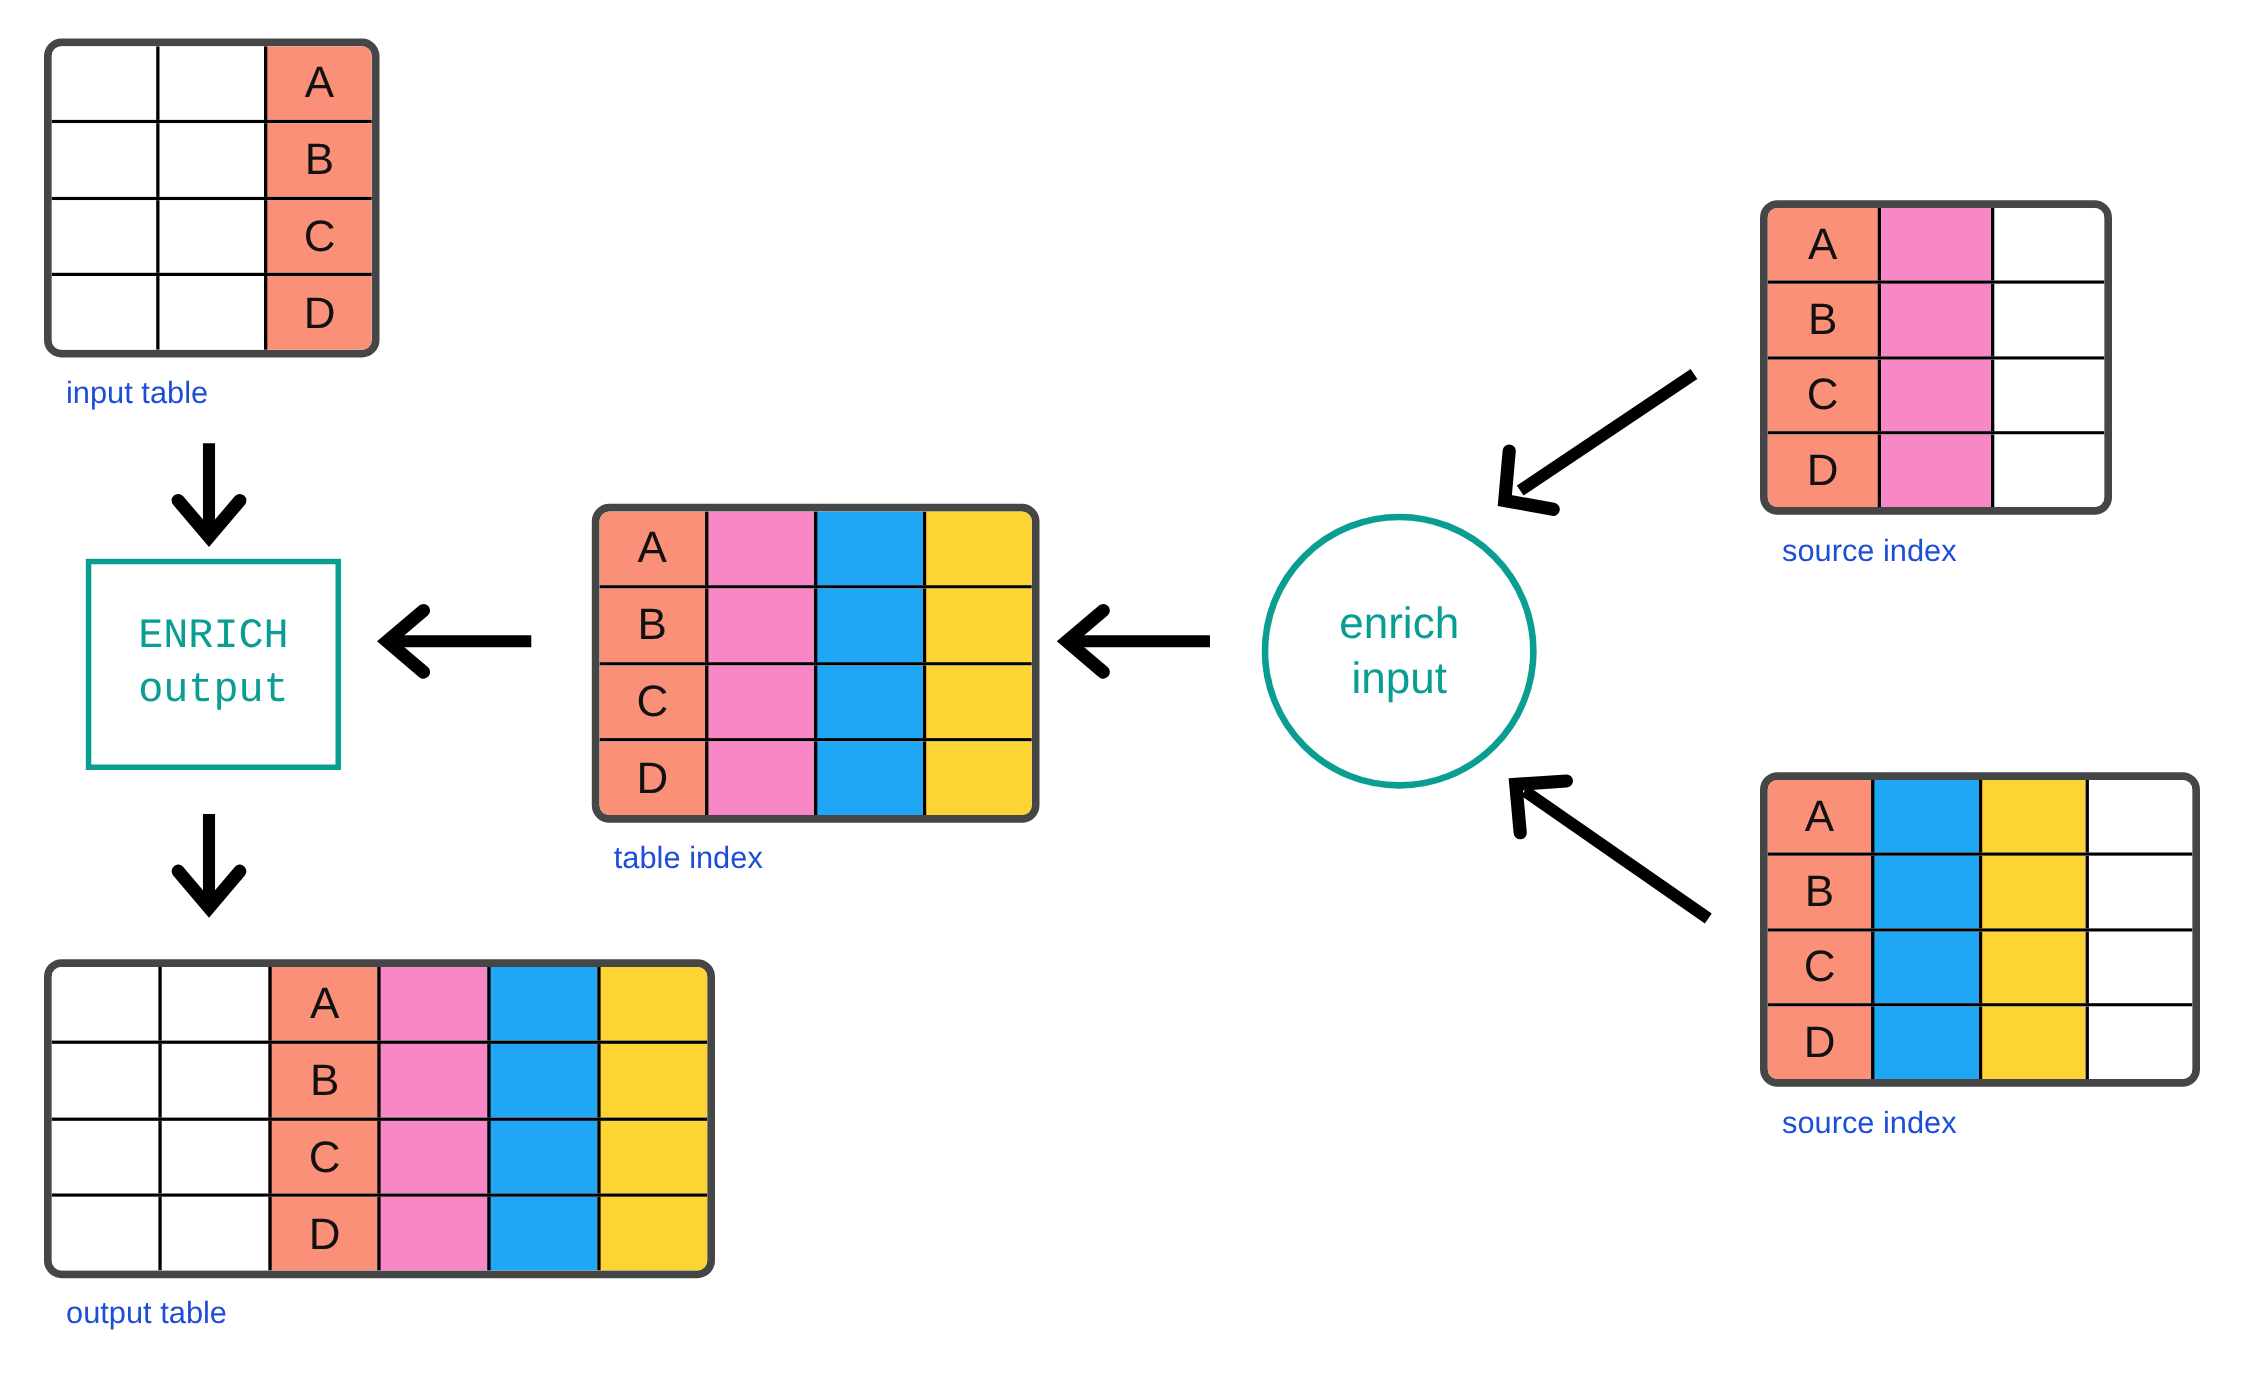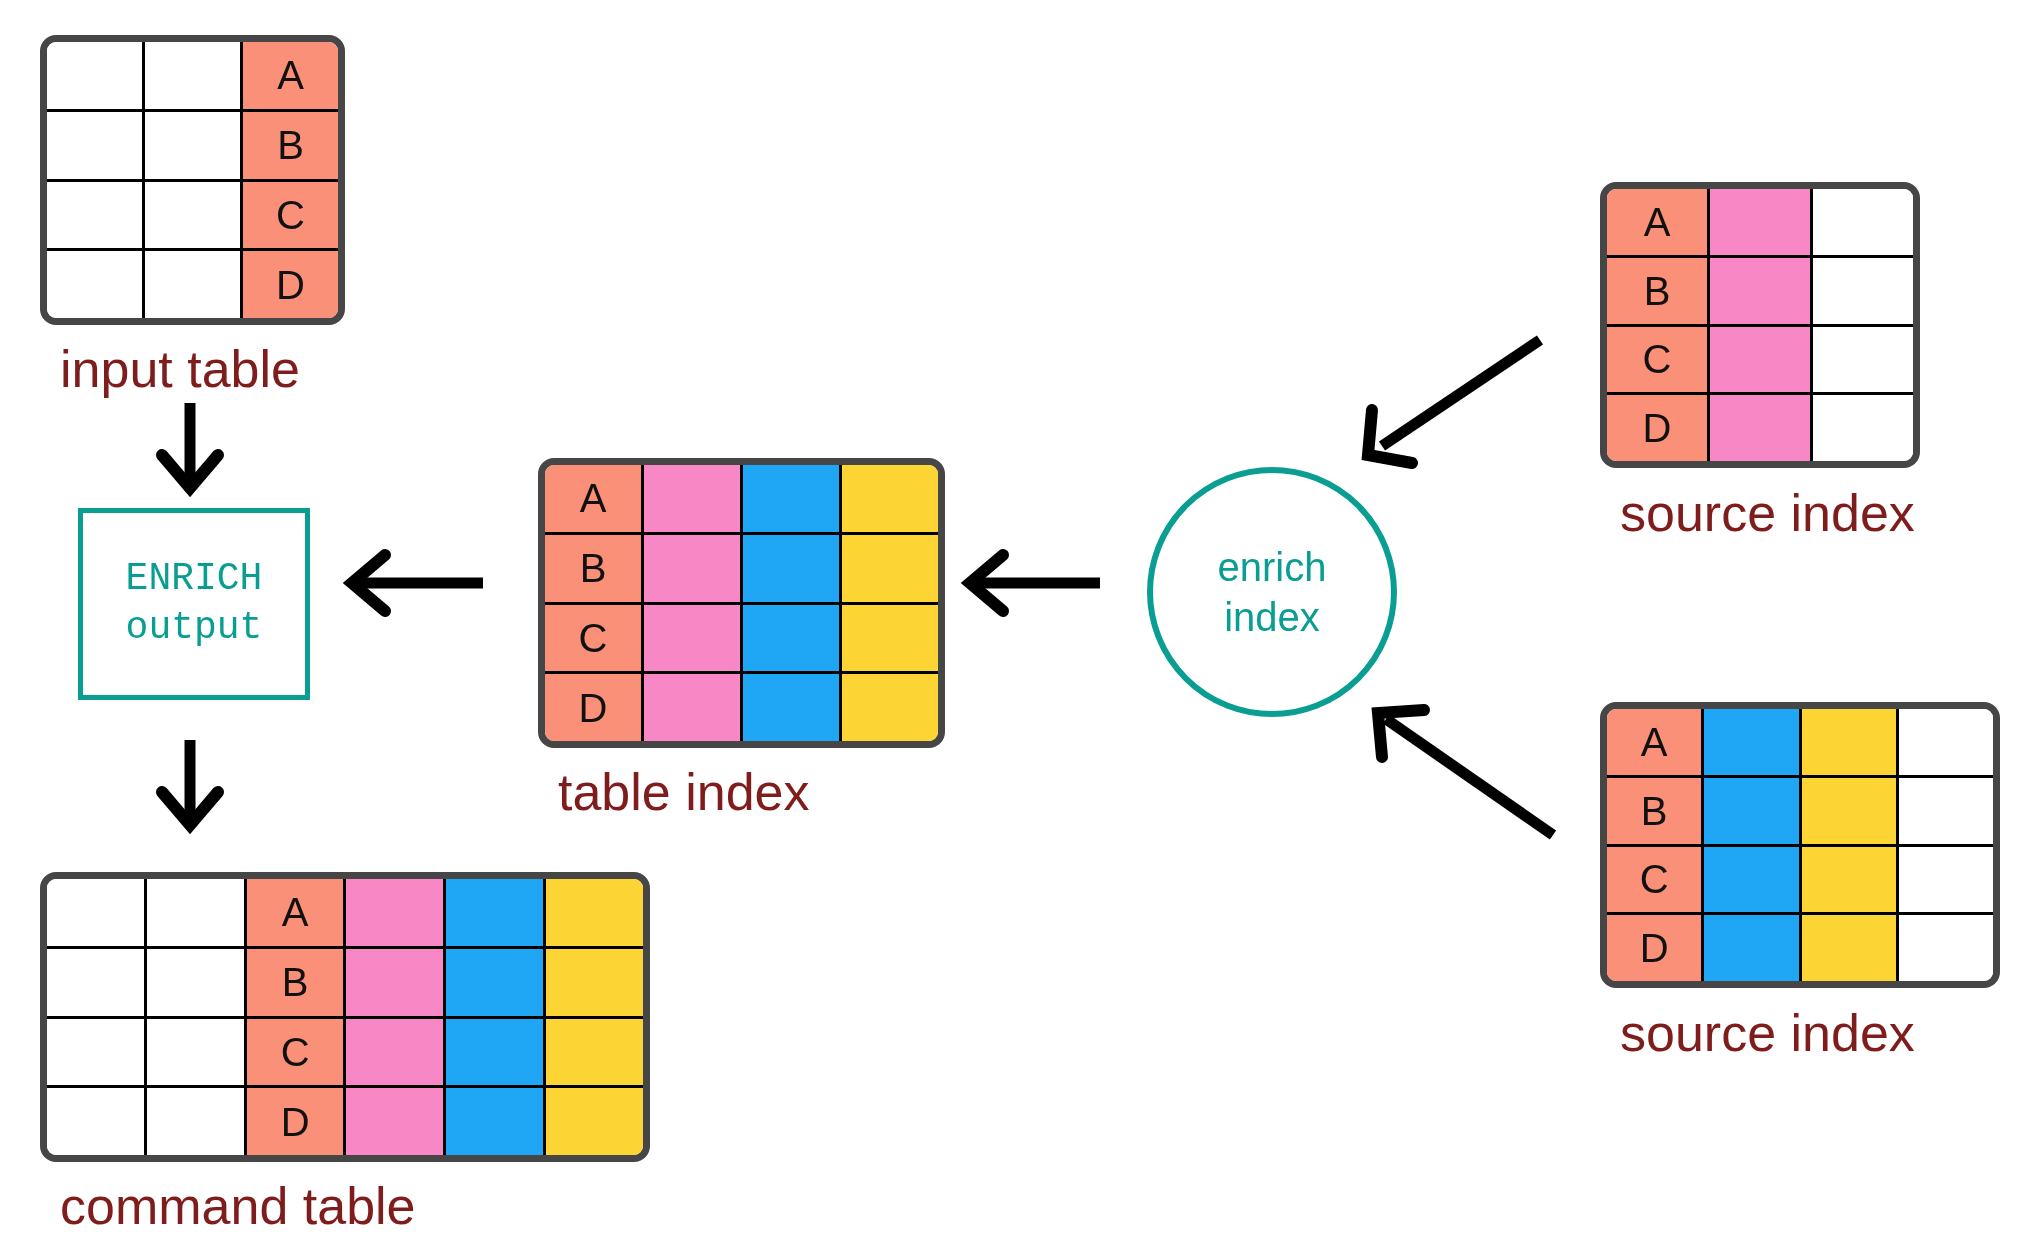--- a/index.html
+++ b/index.html
@@ -42,22 +42,22 @@
   
   .c-white {background:#ffffff;}
   .c-salmon{background:#fa9077;}
   .c-pink  {background:#f888c5;}
   .c-blue  {background:#1fa7f5;}
   .c-yellow{background:#fcd535;}
 
   
   .cap{
     position:absolute;
-    font-size:52px;
-    color:#7f1d1d;
+    font-size:28px;
+    color:#1d4ed8;
     white-space:nowrap;
     line-height:1;
   }
 
   
   .cmdbox{
     position:absolute;
     box-sizing:border-box;
     border:5px solid #0a9e93;
     background:#fff;
@@ -152,21 +152,21 @@
         <div class="tcell c-salmon">D</div>
         <div class="tcell c-pink"></div>
         <div class="tcell c-blue"></div>
         <div class="tcell c-yellow"></div>
       </div>
     </div>
   <div class="cap" style="left:558px;top:766px;">table index</div>
 
   <div class="circle" style="left:1147px;top:467px;width:250px;height:250px;">
     <span>enrich</span>
-    <span>index</span>
+    <span>input</span>
   </div>
 
   <div class="tbl" style="left:1600px;top:182px;width:320px;height:286px;">
       <div class="trow">
         <div class="tcell c-salmon">A</div>
         <div class="tcell c-pink"></div>
         <div class="tcell c-white"></div>
       </div>
       <div class="trow">
         <div class="tcell c-salmon">B</div>
@@ -241,21 +241,21 @@
       </div>
       <div class="trow">
         <div class="tcell c-white"></div>
         <div class="tcell c-white"></div>
         <div class="tcell c-salmon">D</div>
         <div class="tcell c-pink"></div>
         <div class="tcell c-blue"></div>
         <div class="tcell c-yellow"></div>
       </div>
     </div>
-  <div class="cap" style="left:60px;top:1180px;">command table</div>
+  <div class="cap" style="left:60px;top:1180px;">output table</div>
 
   <svg class="arrows" viewBox="0 0 2038 1260">
     <g stroke="#000" stroke-width="11" fill="none" stroke-linecap="butt" stroke-linejoin="miter">
 
       <g>
         <line x1="190" y1="403" x2="190" y2="480"></line>
         <path d="M 162 455 L 190 488 L 218 455" stroke-width="12" stroke-linecap="round" stroke-linejoin="miter"></path>
       </g>
 
       <g>

